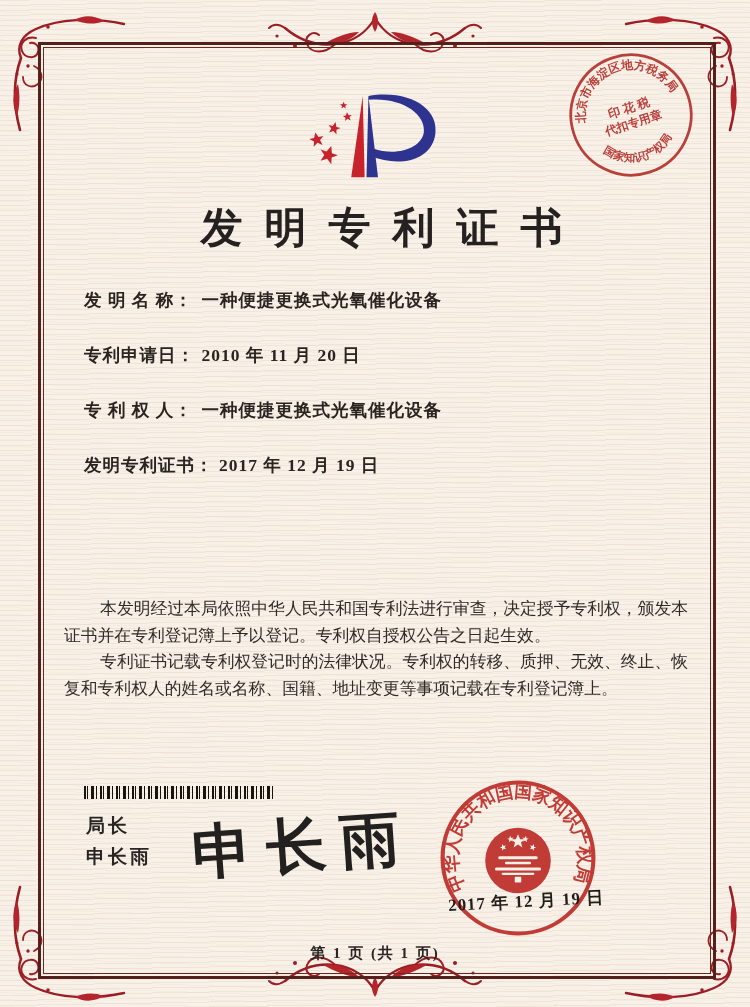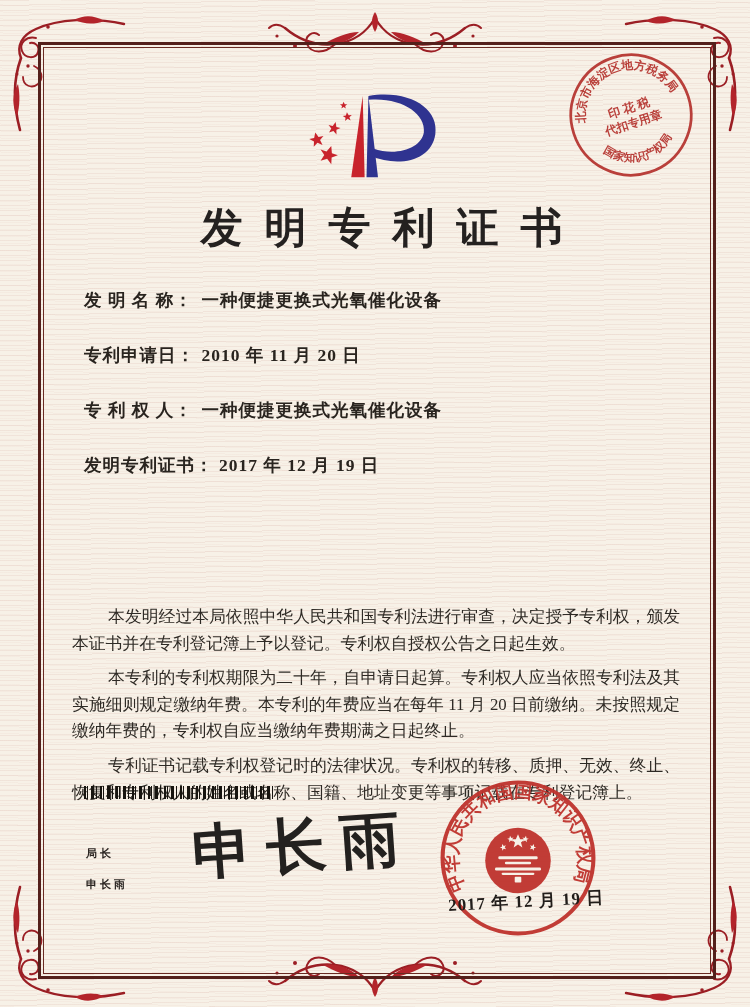--- a/index.html
+++ b/index.html
@@ -26,24 +26,24 @@
   .cert-number{position:absolute;left:76px;top:86px;font-size:17.5px;font-weight:600;letter-spacing:2px;color:#2a2522;}
   .logo{position:absolute;left:292px;top:82px;width:172px;height:110px;}
   .tax-seal{position:absolute;left:566px;top:50px;width:130px;height:130px;transform:rotate(-18deg);opacity:.93;}
   .title{position:absolute;left:13px;right:0;top:200px;text-align:center;font-size:42px;font-weight:700;
          letter-spacing:22px;text-indent:22px;color:#242120;}
   .fields{position:absolute;left:84px;top:288px;width:600px;}
   .field-row{height:55px;font-size:17.5px;font-weight:600;letter-spacing:1px;color:#29241f;}
   .field-label{display:inline-block;min-width:112px;}
   .paragraphs{position:absolute;left:64px;top:596px;width:624px;font-size:16.8px;line-height:26.6px;
               color:#2e2a25;text-align:justify;}
-  .paragraphs p{margin:8px;text-indent:2.15em;}
+  .paragraphs p{margin:0;text-indent:2.15em;}
   .barcode{position:absolute;left:84px;top:786px;width:192px;height:13px;
     background:repeating-linear-gradient(90deg,#17140f 0 2px,transparent 2px 3px,#17140f 3px 4px,transparent 4px 7px,#17140f 7px 10px,transparent 10px 12px,#17140f 12px 13px,transparent 13px 16px);}
-  .director{position:absolute;left:86px;top:838px;font-size:11px;font-weight:600;letter-spacing:3px;line-height:31px;color:#2a2522;}
+  .director{position:absolute;left:86px;top:810px;font-size:19px;font-weight:600;letter-spacing:3px;line-height:31px;color:#2a2522;}
   .signature{position:absolute;left:192px;top:806px;font-size:60px;font-weight:600;letter-spacing:14px;
              transform:rotate(-4deg);color:#23211f;font-family:"DejaVu Serif",serif;}
   .office-seal{position:absolute;left:436px;top:776px;width:164px;height:164px;opacity:.95;}
   .seal-date{position:absolute;left:448px;top:890px;font-size:17px;font-weight:700;letter-spacing:1px;
              transform:rotate(-3deg);color:#211d1a;z-index:5;}
   .footer{position:absolute;left:0;right:0;top:944px;text-align:center;font-size:15px;font-weight:600;letter-spacing:2px;color:#2a2522;}
   .seal-text{font-family:"Liberation Serif",serif;font-weight:700;}
 </style>
 </head>
 <body>
@@ -147,21 +147,20 @@
       <span class="field-value">一种便捷更换式光氧催化设备</span>
     </div>
     <div class="field-row">
       <span class="field-label">发明专利证书：</span>
       <span class="field-value">2017 年 12 月 19 日</span>
     </div>
   </div>
 
   <div class="paragraphs">
     <p>本发明经过本局依照中华人民共和国专利法进行审查，决定授予专利权，颁发本证书并在专利登记簿上予以登记。专利权自授权公告之日起生效。</p>
-    <p>本专利的专利权期限为二十年，自申请日起算。专利权人应当依照专利法及其实施细则规定缴纳年费。本专利的年费应当在每年 11 月 20 日前缴纳。未按照规定缴纳年费的，专利权自应当缴纳年费期满之日起终止。</p>
     <p>专利证书记载专利权登记时的法律状况。专利权的转移、质押、无效、终止、恢复和专利权人的姓名或名称、国籍、地址变更等事项记载在专利登记簿上。</p>
   </div>
 
   <div class="barcode"></div>
 
   <div class="director">
     <div>局长</div>
     <div>申长雨</div>
   </div>
 
@@ -185,14 +184,15 @@
         <rect x="84" y="104.5" width="32" height="3" rx="1.5"></rect>
         <rect x="72" y="111.5" width="56" height="3.6" rx="1.5"></rect>
         <rect x="80" y="118" width="40" height="2.6" rx="1.3"></rect>
         <rect x="96" y="123" width="8" height="7" rx="1"></rect>
       </g>
     </g>
   </svg>
 
   <div class="seal-date">2017 年 12 月 19 日</div>
 
+  <div class="footer">第 1 页 (共 1 页)</div>
 
 </div>
 
 </body></html>

